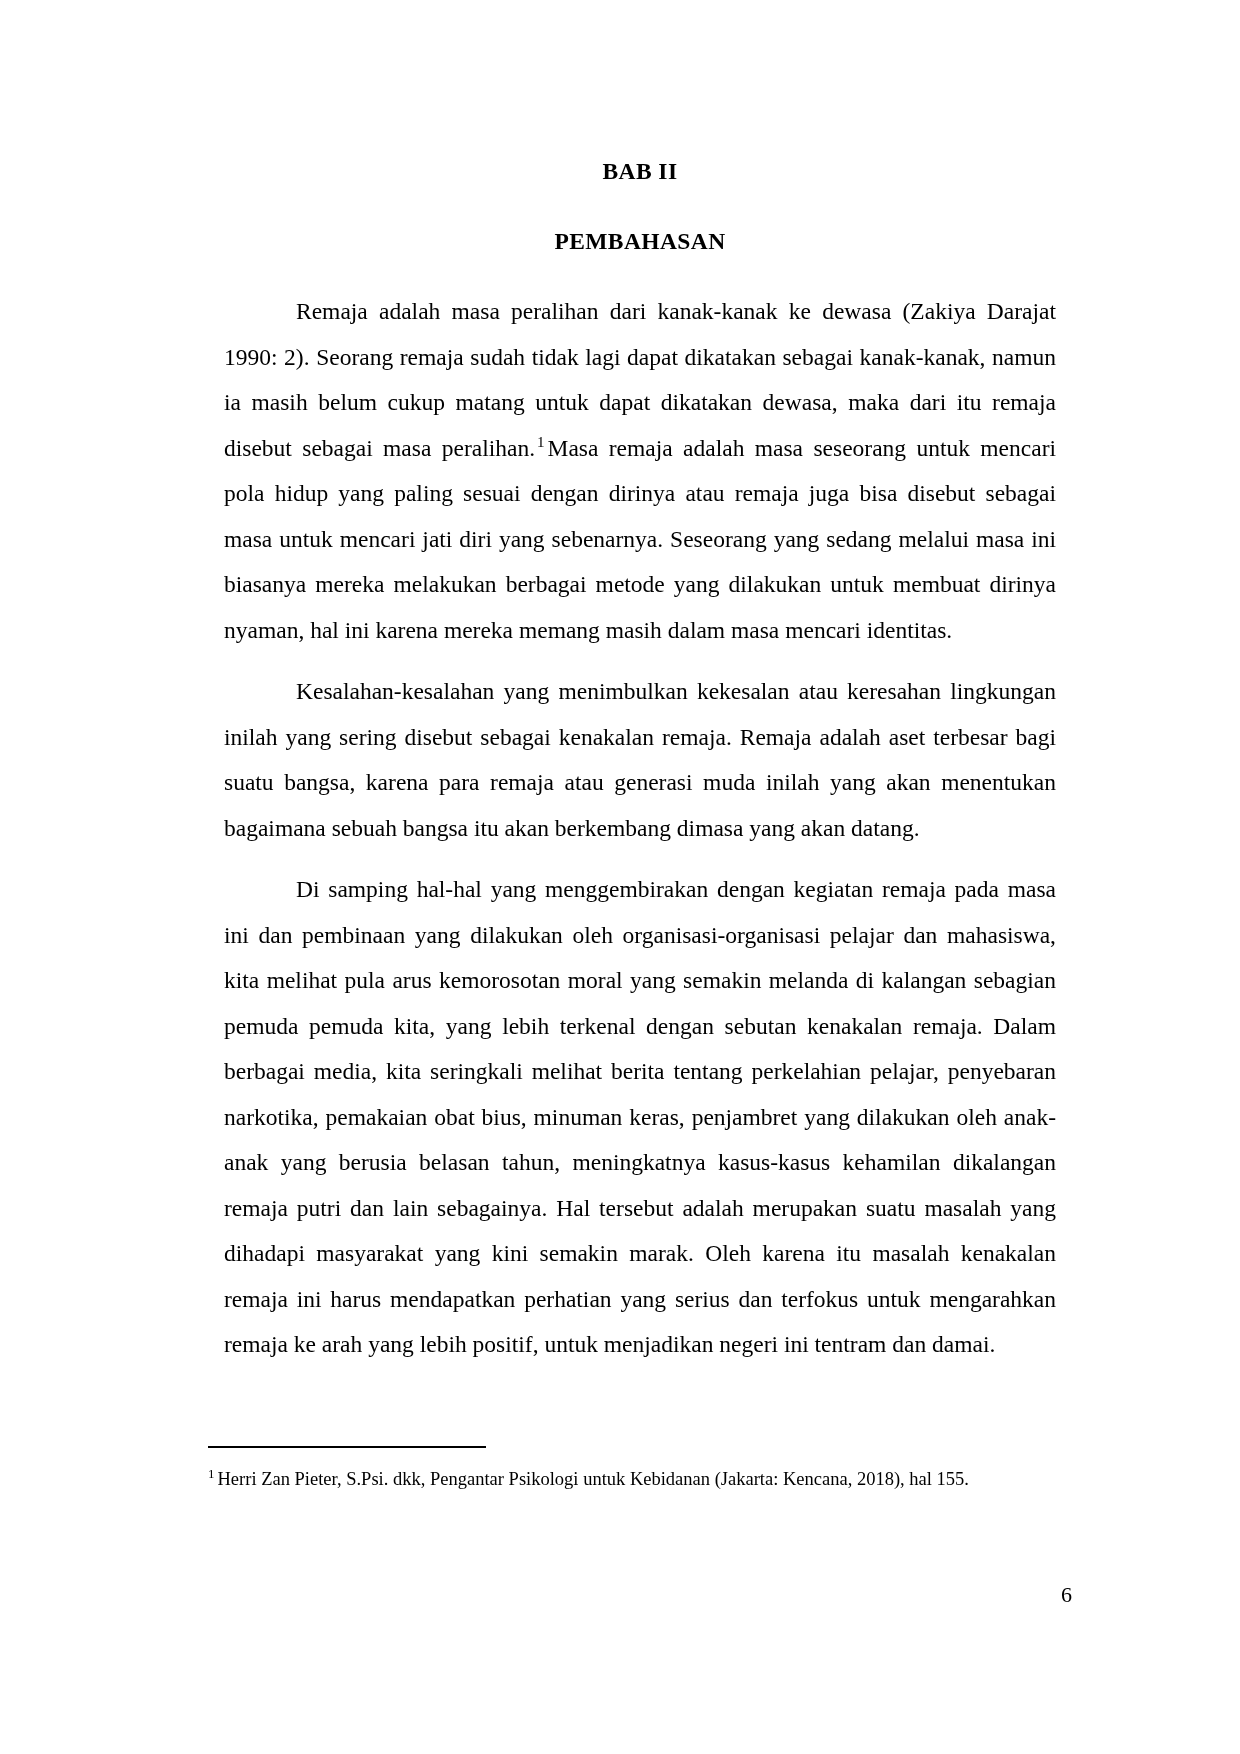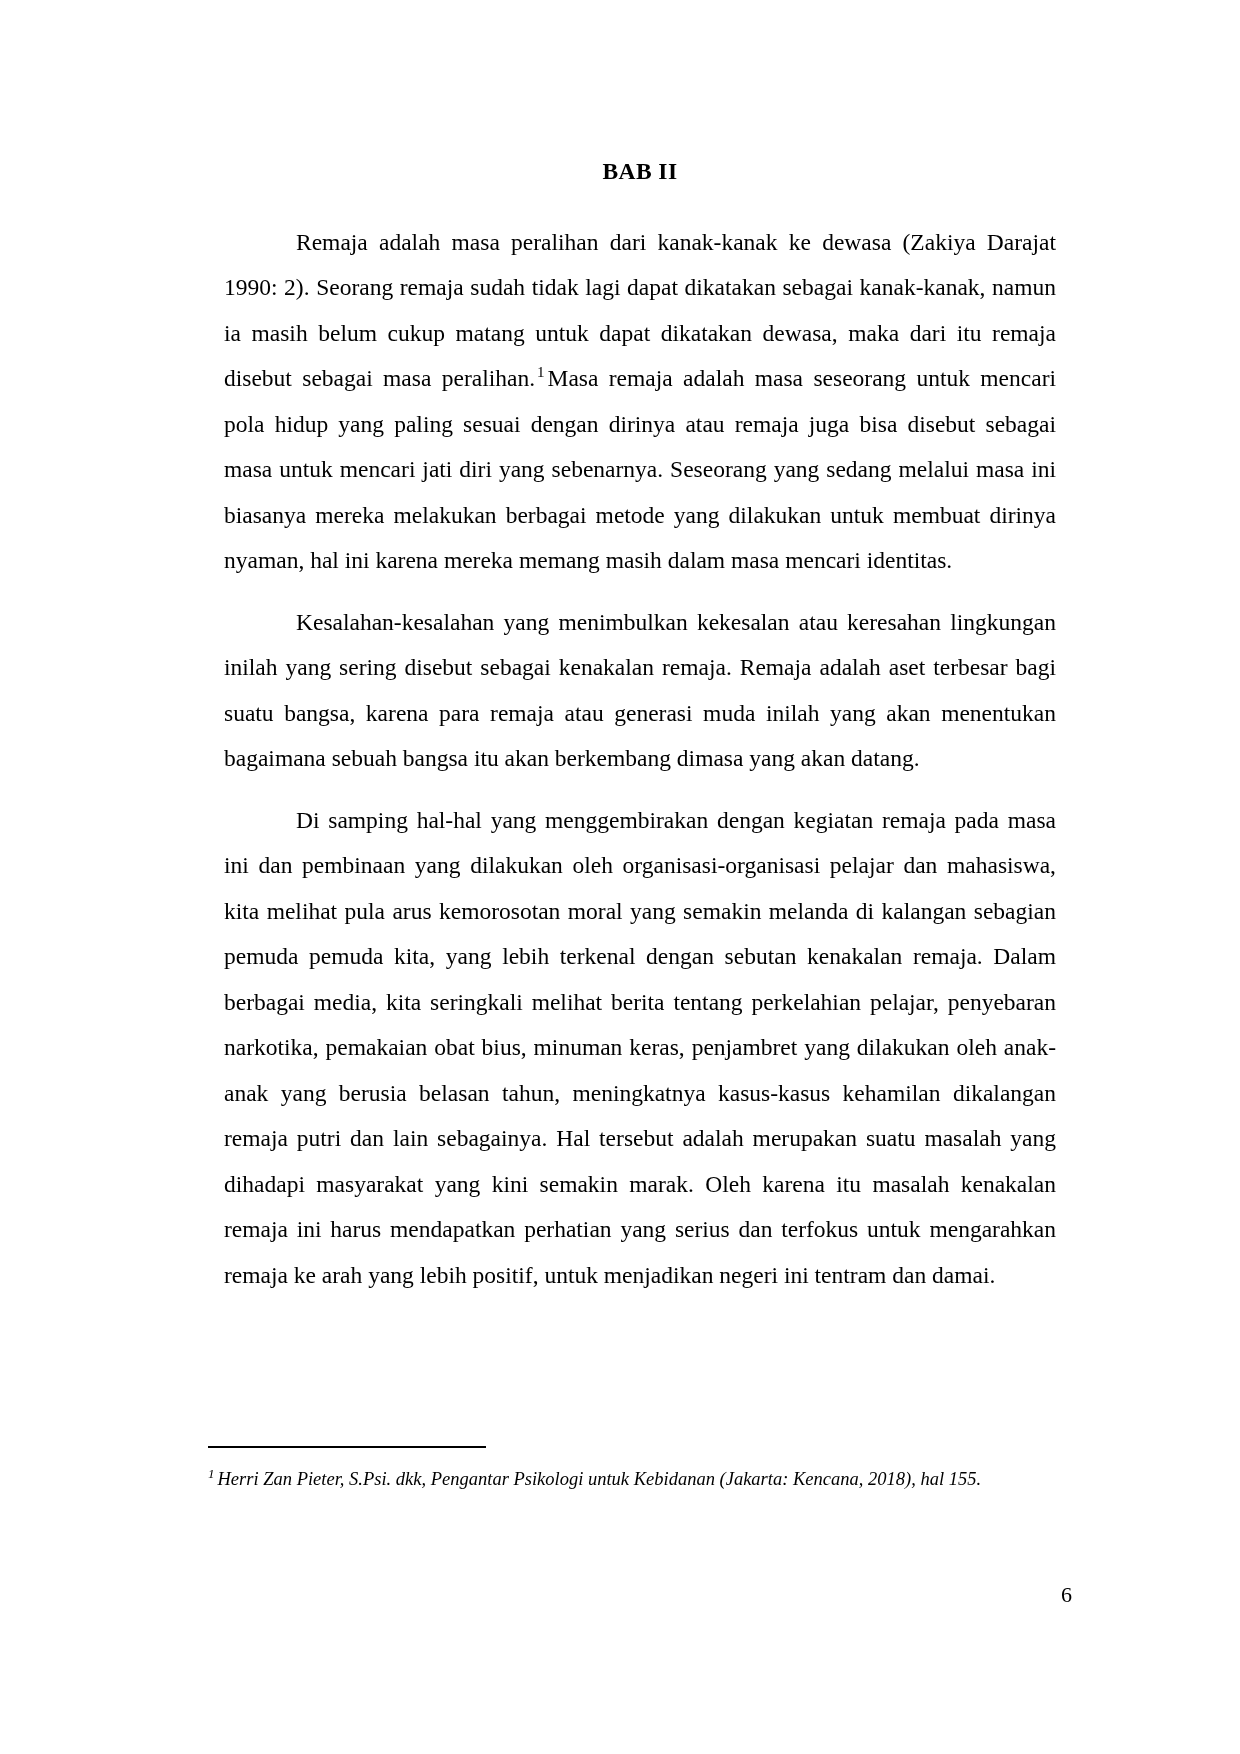--- a/index.html
+++ b/index.html
@@ -64,21 +64,20 @@
     border: 0;
     border-top: 2.2px solid #000000;
     margin: 0 0 16px 0;
   }
   .footnote-text {
     margin: 0;
     font-size: 18.5px;
     line-height: 30px;
     text-align: left;
     text-indent: 0;
-    font-style: italic;
   }
   .footnote-text sup {
     font-size: 13px;
     vertical-align: super;
     line-height: 0;
     padding-right: 3px;
   }
   .page-number {
     position: absolute;
     right: 168px;
@@ -88,20 +87,21 @@
     text-align: right;
   }
 </style>
 </head>
 <body>
 
 <div class="page">
 
   <h1 class="chapter-heading">BAB II</h1>
 
+  <h2 class="section-heading">PEMBAHASAN</h2>
 
   <div class="body-block">
 
     <p class="para"><span>Remaja adalah masa peralihan dari kanak-kanak ke dewasa (Zakiya Darajat 1990: 2). Seorang remaja sudah tidak lagi dapat dikatakan sebagai kanak-kanak, namun ia masih belum cukup matang untuk dapat dikatakan dewasa, maka dari itu remaja disebut sebagai masa peralihan.</span><sup class="fn-ref">1</sup><span>Masa remaja adalah masa seseorang untuk mencari pola hidup yang paling sesuai dengan dirinya atau remaja juga bisa disebut sebagai masa untuk mencari jati diri yang sebenarnya. Seseorang yang sedang melalui masa ini biasanya mereka melakukan berbagai metode yang dilakukan untuk membuat dirinya nyaman, hal ini karena mereka memang masih dalam masa mencari identitas.</span></p>
 
     <p class="para">Kesalahan-kesalahan yang menimbulkan kekesalan atau keresahan lingkungan inilah yang sering disebut sebagai kenakalan remaja. Remaja adalah aset terbesar bagi suatu bangsa, karena para remaja atau generasi muda inilah yang akan menentukan bagaimana sebuah bangsa itu akan berkembang dimasa yang akan datang.</p>
 
     <p class="para">Di samping hal-hal yang menggembirakan dengan kegiatan remaja pada masa ini dan pembinaan yang dilakukan oleh organisasi-organisasi pelajar dan mahasiswa, kita melihat pula arus kemorosotan moral yang semakin melanda di kalangan sebagian pemuda pemuda kita, yang lebih terkenal dengan sebutan kenakalan remaja. Dalam berbagai media, kita seringkali melihat berita tentang perkelahian pelajar, penyebaran narkotika, pemakaian obat bius, minuman keras, penjambret yang dilakukan oleh anak-anak yang berusia belasan tahun, meningkatnya kasus-kasus kehamilan dikalangan remaja putri dan lain sebagainya. Hal tersebut adalah merupakan suatu masalah yang dihadapi masyarakat yang kini semakin marak. Oleh karena itu masalah kenakalan remaja ini harus mendapatkan perhatian yang serius dan terfokus untuk mengarahkan remaja ke arah yang lebih positif, untuk menjadikan negeri ini tentram dan damai.</p>
 
   </div>

